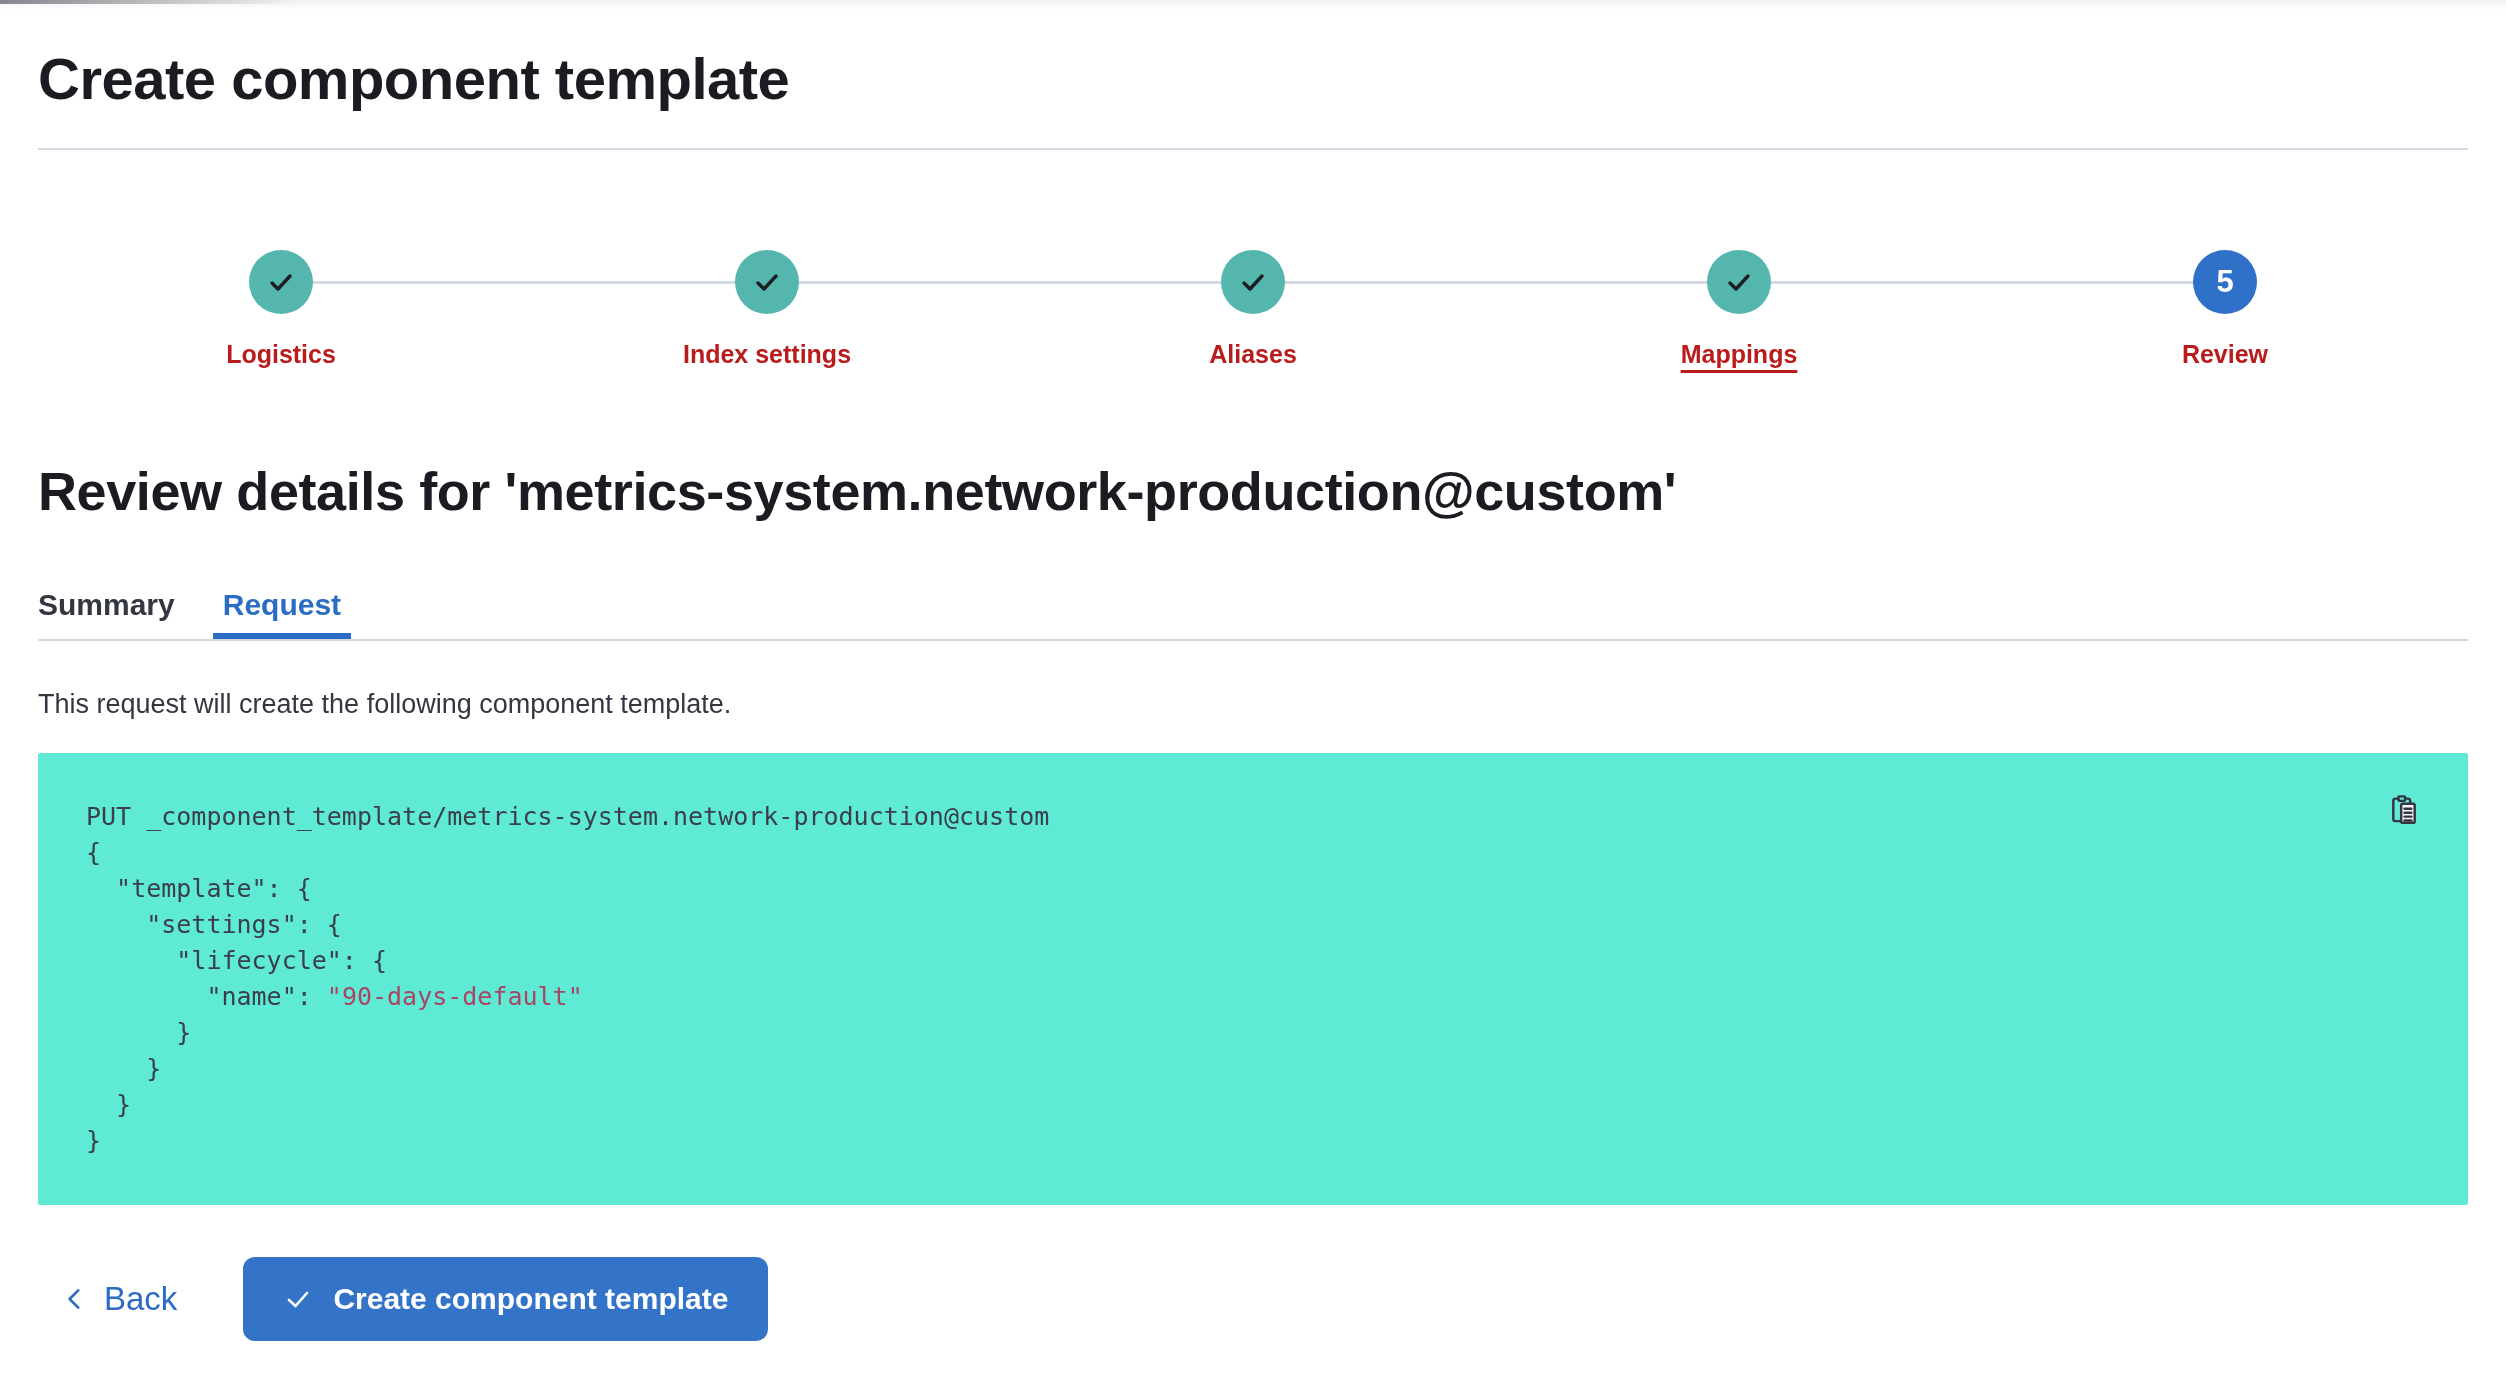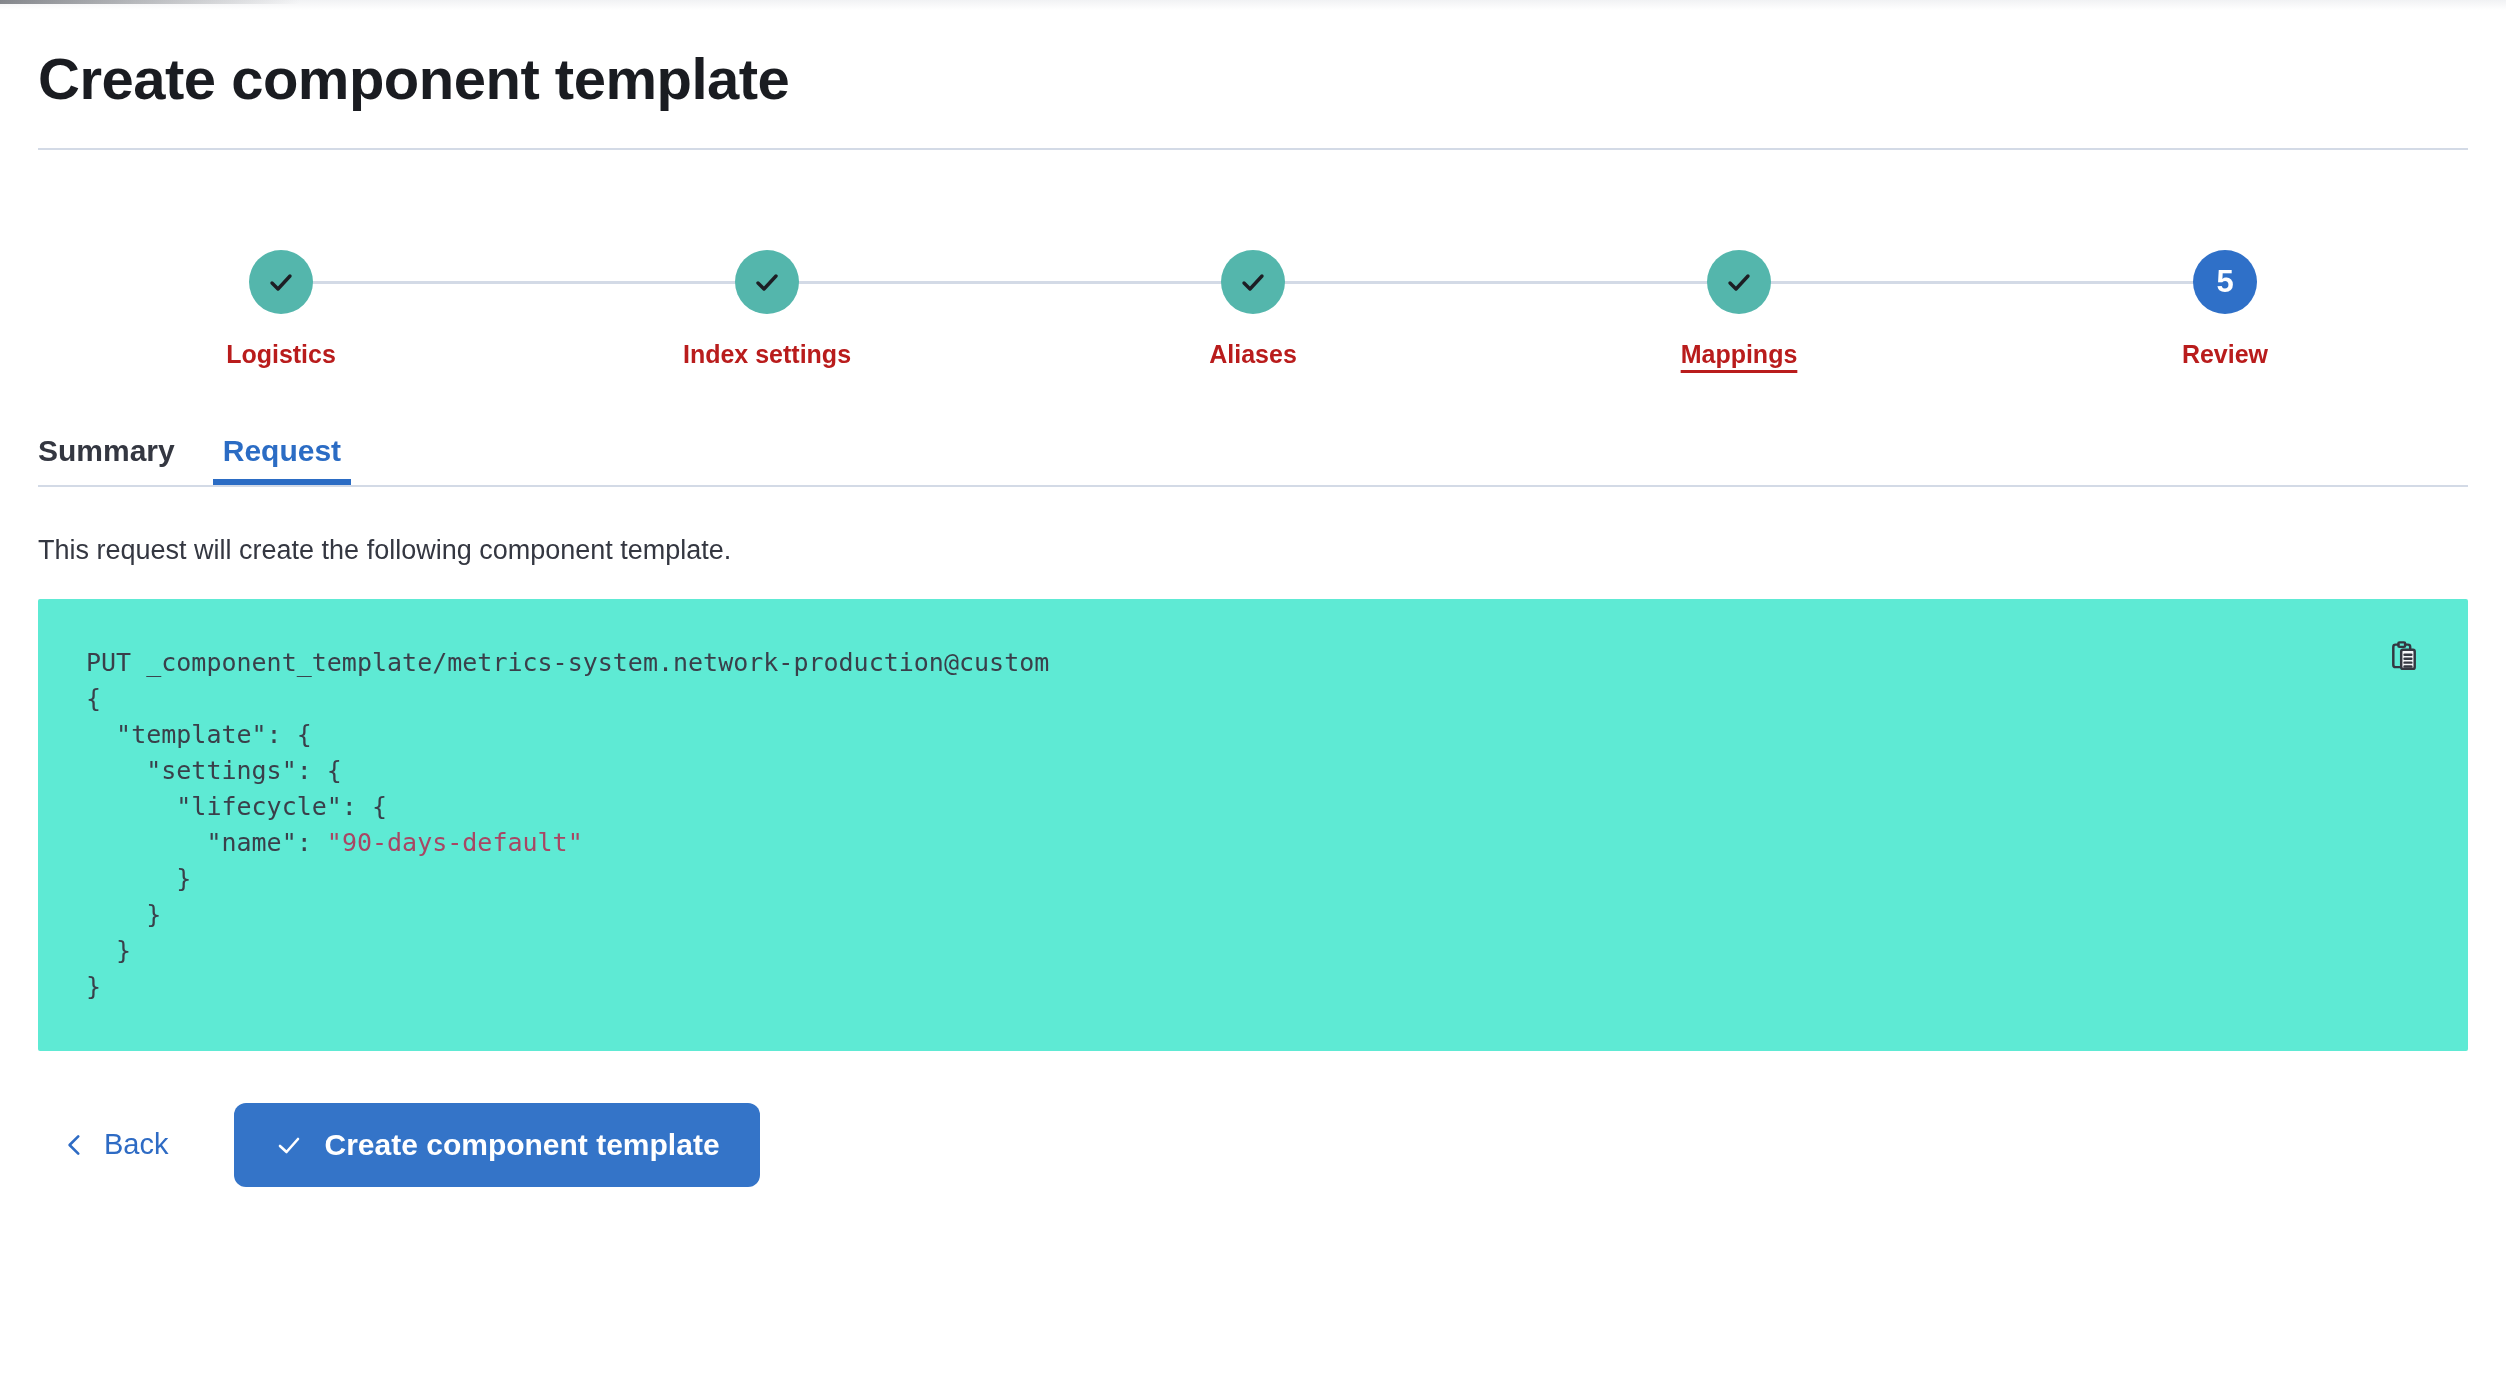--- a/index.html
+++ b/index.html
@@ -86,21 +86,21 @@
     position: absolute; top: 36px; right: 42px;
     width: 44px; height: 44px;
     background: none; border: none; cursor: pointer;
     display: flex; align-items: center; justify-content: center;
   }
 
   
   .footer { display: flex; align-items: center; margin-top: 52px; }
   .back-link {
     display: flex; align-items: center; gap: 16px;
-    color: #2e6bc4; font-size: 29px; font-weight: 500;
+    color: #2e6bc4; font-size: 33px; font-weight: 500;
     background: none; border: none; cursor: pointer;
     font-family: inherit; padding: 0 24px; height: 84px; border-radius: 12px;
   }
   .submit-btn {
     margin-left: 42px; height: 84px; padding: 0 40px;
     border-radius: 12px; border: none; cursor: pointer;
     background: #3474c8; color: #ffffff;
     font-size: 30px; font-weight: 600; font-family: inherit;
     display: flex; align-items: center; gap: 20px;
   }
@@ -151,20 +151,21 @@
           </svg>
         </div>
         <div class="step-label underlined">Mappings</div>
       </button>
       <button class="step">
         <div class="step-circle current">5</div>
         <div class="step-label">Review</div>
       </button>
     </div>
 
+  <h2 class="review-heading">Review details for 'metrics-system.network-production@custom'</h2>
 
   <div class="tabs">
 
   <button class="tab">Summary</button>
       <button class="tab active">Request</button>
     </div>
 
   <p class="description">This request will create the following component template.</p>
 
   <div class="code-block">

